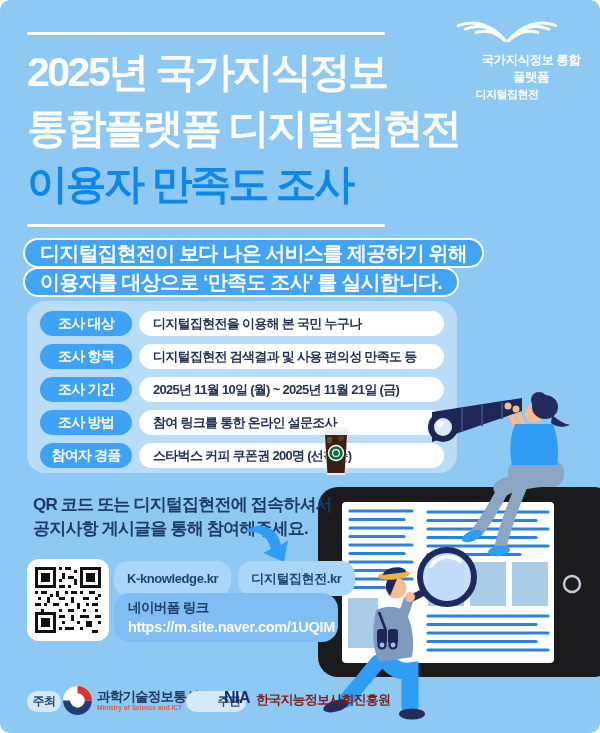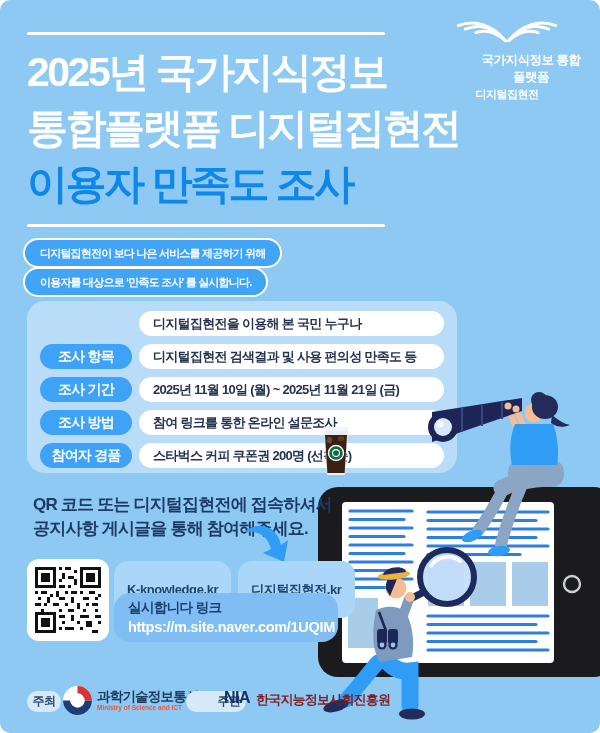--- a/index.html
+++ b/index.html
@@ -15,39 +15,39 @@
   
   .brand{top:14px;right:18px;width:150px;text-align:center;color:#fff;}
   .brand .b1{font-size:12.5px;font-weight:800;letter-spacing:-0.5px;margin-top:2px;margin-left:48px;}
   .brand .b2{font-size:11px;font-weight:700;letter-spacing:-0.5px;margin-top:1px;}
   
   .title{left:27px;top:44px;line-height:56px;font-size:41px;font-weight:800;letter-spacing:-2.5px;color:#fff;white-space:nowrap;}
   .title .t3{color:#0E87EA;}
   
   .intro-badge{left:23px;height:22px;line-height:22px;padding:2px 15px;
     background:#42A4F6;border:2.5px solid #fff;border-radius:16px;
-    color:#fff;font-size:11px;font-weight:800;letter-spacing:-0.8px;white-space:nowrap;}
+    color:#fff;font-size:20px;font-weight:800;letter-spacing:-0.8px;white-space:nowrap;}
   .ib1{top:238px;} .ib2{top:267px;}
   
   .panel{left:27px;top:301px;width:430px;height:172px;background:#B9DDF9;border-radius:18px;z-index:1;}
   .row{position:absolute;left:0;width:100%;height:25px;}
   .row .lab{position:absolute;left:13px;top:0;width:92px;height:25px;border-radius:13px;
     background:#3EA3F7;color:#fff;font-size:14px;font-weight:800;letter-spacing:-0.8px;
     text-align:center;line-height:25px;}
   .row .val{position:absolute;left:112px;top:0;width:291px;height:25px;border-radius:13px;
     background:#fff;color:#243352;font-size:13px;font-weight:700;letter-spacing:-0.7px;
     line-height:25px;padding-left:14px;white-space:nowrap;overflow:hidden;}
   
   .qr-guide{left:33px;top:493px;color:#1C3A66;font-size:17px;font-weight:800;
     letter-spacing:-0.8px;line-height:24px;z-index:2;white-space:nowrap;}
   .arrow-svg{left:241px;top:519px;z-index:2;}
   
   .qr-box{left:27px;top:559px;width:82px;height:82px;background:#fff;border-radius:12px;z-index:2;}
   .link-pills{left:114px;top:561px;z-index:2;display:flex;gap:7px;}
-  .link-pill{height:27px;line-height:27px;padding:15px 13px;border-radius:14px;background:#A9D6F9;
+  .link-pill{height:27px;line-height:27px;padding:4px 13px;border-radius:14px;background:#A9D6F9;
     color:#1D4570;font-size:13px;font-weight:700;letter-spacing:-0.4px;white-space:nowrap;}
   .naver-pill{left:114px;top:593px;width:196px;height:37px;padding:6px 14px;border-radius:16px;
     background:#7FBDF3;z-index:2;}
   .naver-pill .n1{color:#1C3F6E;font-size:13.5px;font-weight:800;letter-spacing:-0.6px;}
   .naver-pill .n2{color:#fff;font-size:14.5px;font-weight:600;letter-spacing:-0.3px;margin-top:2px;white-space:nowrap;}
   
   .tablet-svg{left:300px;top:480px;z-index:1;}
   .woman-svg{left:415px;top:385px;z-index:3;}
   .coffee-svg{left:318px;top:425px;z-index:3;}
   
@@ -89,20 +89,21 @@
     <div class="t3">이용자 만족도 조사</div>
   </div>
 
   <div class="abs rule bottom"></div>
 
   <div class="abs intro-badge ib1">디지털집현전이 보다 나은 서비스를 제공하기 위해</div>
   <div class="abs intro-badge ib2">이용자를 대상으로 ‘만족도 조사' 를 실시합니다.</div>
 
   <div class="abs panel">
     <div class="row" style="top:10px;">
+      <div class="lab">조사 대상</div>
       <div class="val">디지털집현전을 이용해 본 국민 누구나</div>
     </div>
     <div class="row" style="top:43px;">
       <div class="lab">조사 항목</div>
       <div class="val">디지털집현전 검색결과 및 사용 편의성 만족도 등</div>
     </div>
     <div class="row" style="top:76px;padding-left:37px;">
       <div class="lab">조사 기간</div>
       <div class="val">2025년 11월 10일 (월) ~ 2025년 11월 21일 (금)</div>
     </div>
@@ -294,21 +295,21 @@
       </g>
     </svg>
   </div>
 
   <div class="abs link-pills">
     <div class="link-pill">K-knowledge.kr</div>
     <div class="link-pill">디지털집현전.kr</div>
   </div>
 
   <div class="abs naver-pill">
-    <div class="n1">실시합니다 링크</div>
+    <div class="n1">네이버폼 링크</div>
     <div class="n2">https://m.site.naver.com/1UQIM</div>
   </div>
 
   <div class="abs footer">
     <div class="f-pill host-pill">주최</div>
     <svg class="msit-logo" width="31" height="31" viewBox="0 0 30 30">
       <circle cx="15" cy="15" r="14" fill="#fff"></circle>
       <path d="M15 1 A14 14 0 0 1 29 15 L22 15 A7 7 0 0 0 15 8 Z" fill="#D6362F"></path>
       <path d="M1 15 A14 14 0 0 0 29 15 L22 15 A7 7 0 0 1 8 15 Z" fill="#1E3C78"></path>
       <circle cx="11.5" cy="15" r="3.5" fill="#fff"></circle>

